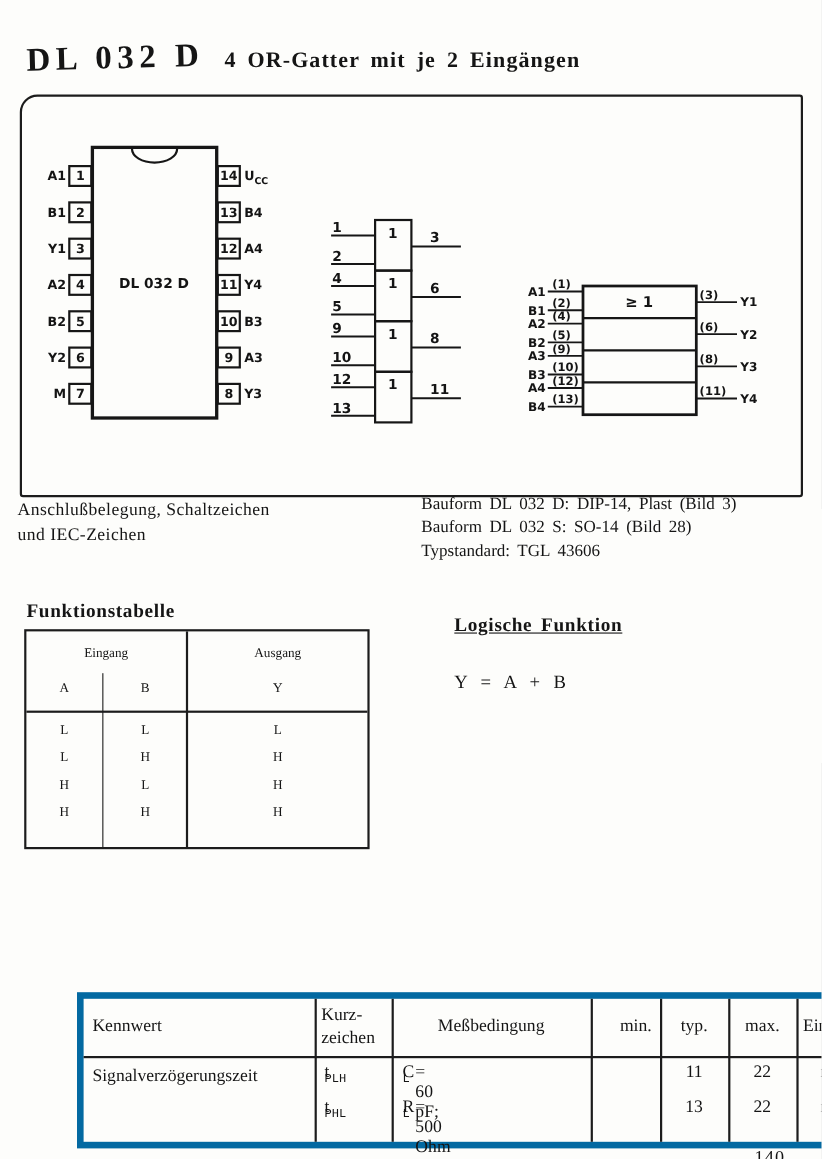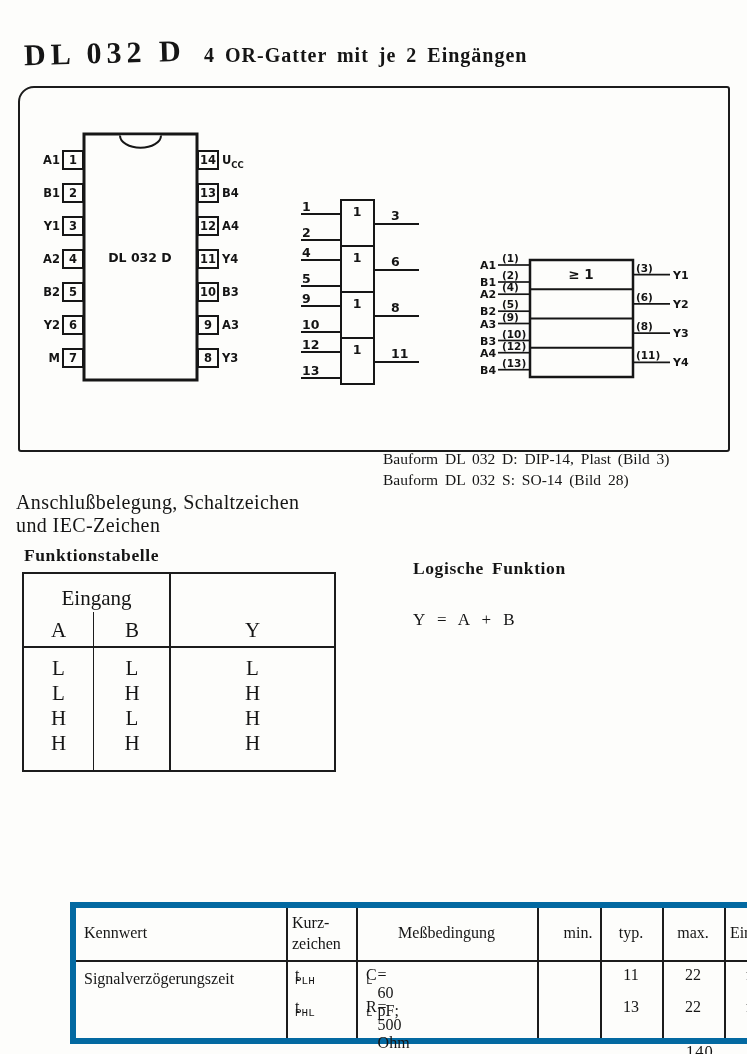--- a/index.html
+++ b/index.html
@@ -19,39 +19,38 @@
   }
   
   .frame{
     position:absolute;left:18px;top:86px;width:708px;height:362px;
     border:2.5px solid #1c1c1c;border-radius:16px 3px 3px 3px;background:#fdfdfb;
   }
   svg text{font-family:"DejaVu Sans",sans-serif;fill:#141414;}
   .diag{position:absolute;}
   
   .cap-left{
-    position:absolute;left:16px;top:452px;font-size:20px;line-height:23px;
+    position:absolute;left:16px;top:452px;font-size:16px;line-height:23px;
     letter-spacing:.4px;
-    margin-top:39px;
   }
   .cap-right{
     position:absolute;left:383px;top:448px;font-size:15.5px;line-height:21px;
     word-spacing:3px;
   }
   
   .h-bold{position:absolute;font-size:17.5px;font-weight:bold;letter-spacing:.6px;word-spacing:3px;}
   
   .ftable{
     position:absolute;left:22px;top:572px;width:310px;height:196px;
     border:2px solid #1c1c1c;
   }
   .ftable .vthick{position:absolute;left:145px;top:0;bottom:0;width:2.2px;background:#1c1c1c;}
   .ftable .vthin{position:absolute;left:69px;top:38px;height:158px;width:1.4px;background:#1c1c1c;}
   .ftable .hline{position:absolute;left:0;right:0;top:72px;height:1.8px;background:#1c1c1c;}
-  .ftable span{position:absolute;font-size:21px;text-align:center;font-family:Liberation Serif, serif;}
+  .ftable span{position:absolute;font-size:12px;text-align:center;font-family:Liberation Serif, serif;}
   
   .formula{position:absolute;left:413px;top:610px;font-size:17px;letter-spacing:1px;word-spacing:6px;}
   
   .ktable{
     position:absolute;left:22px;top:902px;width:708px;height:130px;
     border:6px solid #0369a1;
     margin-left:48px;
   }
   .ktable .vl{position:absolute;top:0;bottom:0;width:1.6px;background:#1c1c1c;}
   .ktable .hl{position:absolute;left:0;right:0;top:52px;height:1.6px;background:#1c1c1c;}
@@ -250,48 +249,50 @@
     </g>
   </svg>
 
   <div class="cap-left">
     <div>Anschlußbelegung, Schaltzeichen</div>
     <div>und IEC-Zeichen</div>
   </div>
   <div class="cap-right">
     <div>Bauform DL 032 D: DIP-14, Plast (Bild 3)</div>
     <div>Bauform DL 032 S: SO-14 (Bild 28)</div>
+    <div>Typstandard: TGL 43606</div>
   </div>
 
   <div class="h-bold" style="left:24px;top:545px;">Funktionstabelle</div>
 
   <div class="ftable">
     <div class="vthick"></div>
     <div class="vthin"></div>
     <div class="hline"></div>
     <span style="left:0;width:145px;top:12px;">Eingang</span>
+    <span style="left:147px;width:163px;top:12px;">Ausgang</span>
     <span style="left:0;width:69px;top:44px;">A</span>
     <span style="left:71px;width:74px;top:44px;">B</span>
     <span style="left:147px;width:163px;top:44px;">Y</span>
 
     <span style="left:0;width:69px;top:82px;">L</span>
     <span style="left:71px;width:74px;top:82px;">L</span>
     <span style="left:147px;width:163px;top:82px;">L</span>
     <span style="left:0;width:69px;top:107px;">L</span>
     <span style="left:71px;width:74px;top:107px;">H</span>
     <span style="left:147px;width:163px;top:107px;">H</span>
     <span style="left:0;width:69px;top:132px;">H</span>
     <span style="left:71px;width:74px;top:132px;">L</span>
     <span style="left:147px;width:163px;top:132px;">H</span>
     <span style="left:0;width:69px;top:157px;">H</span>
     <span style="left:71px;width:74px;top:157px;">H</span>
     <span style="left:147px;width:163px;top:157px;">H</span>
   </div>
 
-  <div class="h-bold" style="left:413px;top:558px;">Logische Funktion</div>
+  <div class="h-bold" style="left:413px;top:558px;text-decoration:underline;">Logische Funktion</div>
   <div class="formula">Y = A + B</div>
 
 
   <div class="ktable">
     <div class="vl" style="left:210px;"></div>
     <div class="vl" style="left:280px;"></div>
     <div class="vl" style="left:461px;"></div>
     <div class="vl" style="left:524px;"></div>
     <div class="vl" style="left:586px;"></div>
     <div class="vl" style="left:648px;"></div>

